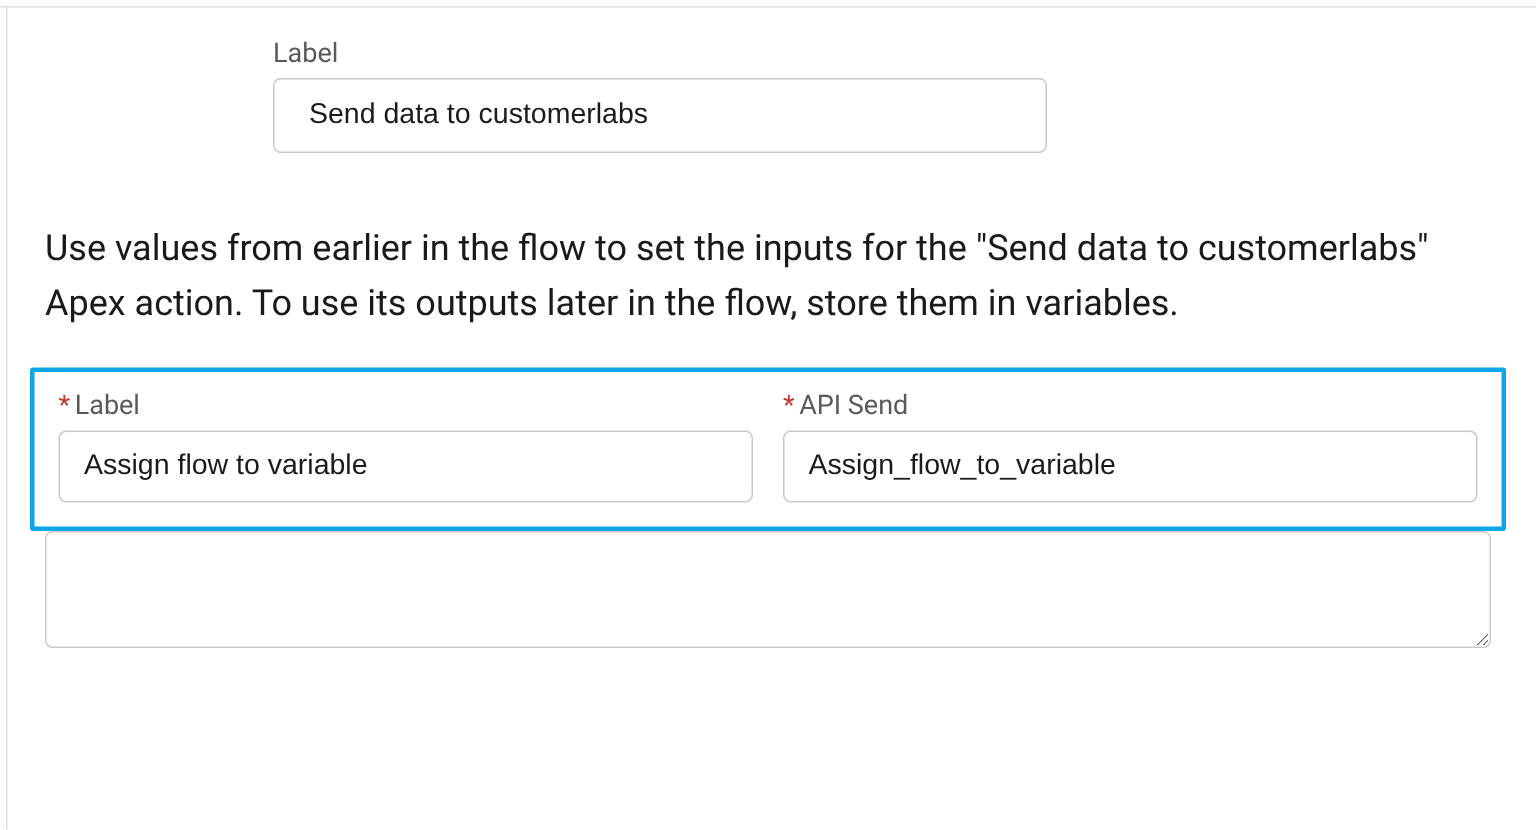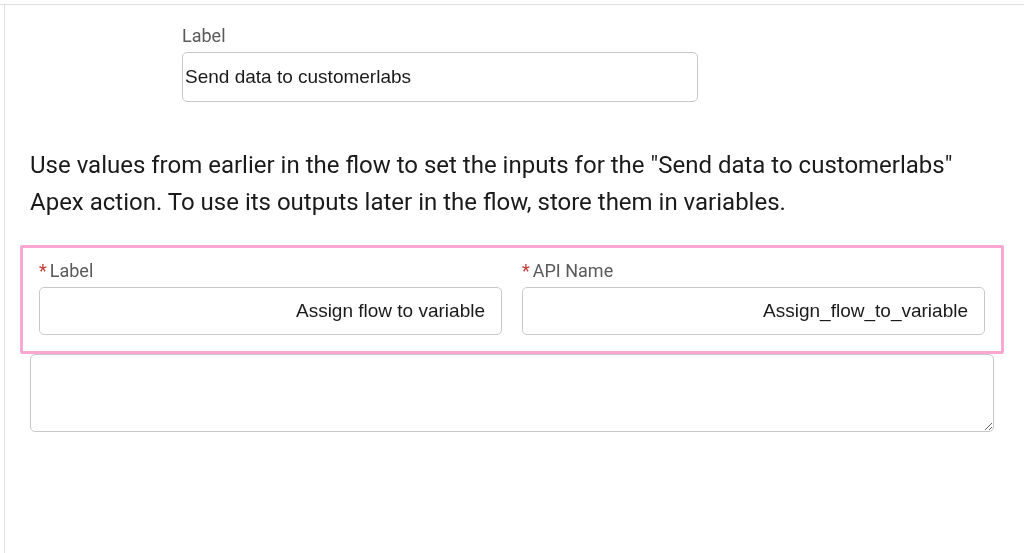--- a/index.html
+++ b/index.html
@@ -44,53 +44,52 @@
     }
     .required-asterisk {
       color: #c23934;
       margin-right: 3px;
     }
     .action-input {
       width: 516px;
       height: 50px;
       border: 1px solid #c9c9c9;
       border-radius: 5px;
-      padding: 0 2px;
+      padding: 0 23px;
       font-size: 19px;
       color: #1a1a1a;
       background: #fff;
     }
     .helper-text {
       color: #1a1a1a;
       font-size: 24px;
       line-height: 1.55;
       margin-bottom: 24px;
       margin-left: 10px;
       margin-right: 10px;
     }
     .highlighted-box {
-      border: 3px solid #f9a8d4;
+      border: 3px solid #0ea5e9;
       border-radius: 2px;
       padding: 12px 16px 16px 16px;
       display: flex;
       gap: 20px;
     }
     .field-col {
       flex: 1;
     }
     .text-input {
       width: 100%;
       height: 48px;
       border: 1px solid #c9c9c9;
       border-radius: 5px;
       padding: 0 16px;
       font-size: 19px;
       color: #1a1a1a;
       background: #fff;
-      text-align: right;
     }
     .desc-section {
       margin-left: 10px;
       margin-right: 10px;
     }
     .desc-textarea {
       width: 100%;
       height: 78px;
       border: 1px solid #c9c9c9;
       border-radius: 5px;
@@ -117,21 +116,21 @@
 
 <div class="highlighted-box">
   <div class="field-col">
     <div class="field-label">
       <span class="required-asterisk">*</span><span>Label</span>
     </div>
     <input type="text" class="text-input" value="Assign flow to variable" style="">
   </div>
   <div class="field-col">
     <div class="field-label">
-      <span class="required-asterisk">*</span><span>API Name</span>
+      <span class="required-asterisk">*</span><span>API Send</span>
     </div>
     <input type="text" class="text-input" value="Assign_flow_to_variable" style="">
   </div>
 </div>
 
 <div class="desc-section">
   <textarea class="desc-textarea" style=""></textarea>
 </div>
 
 </body></html>

